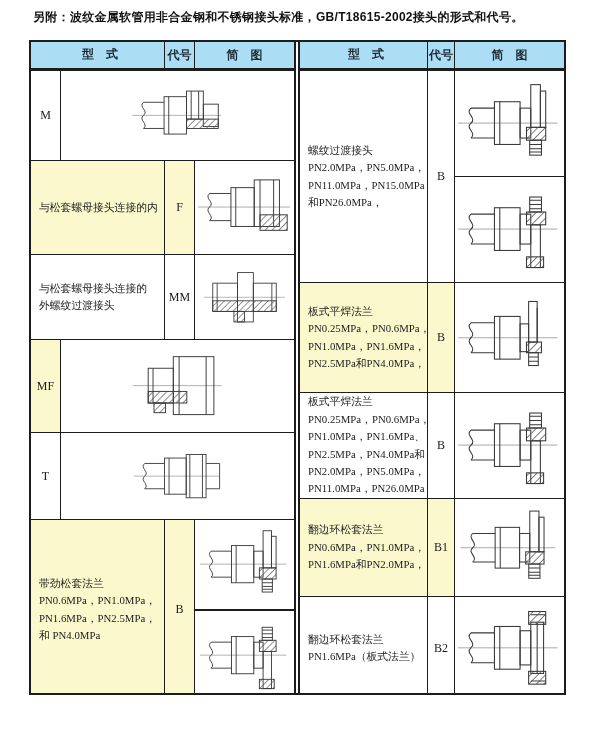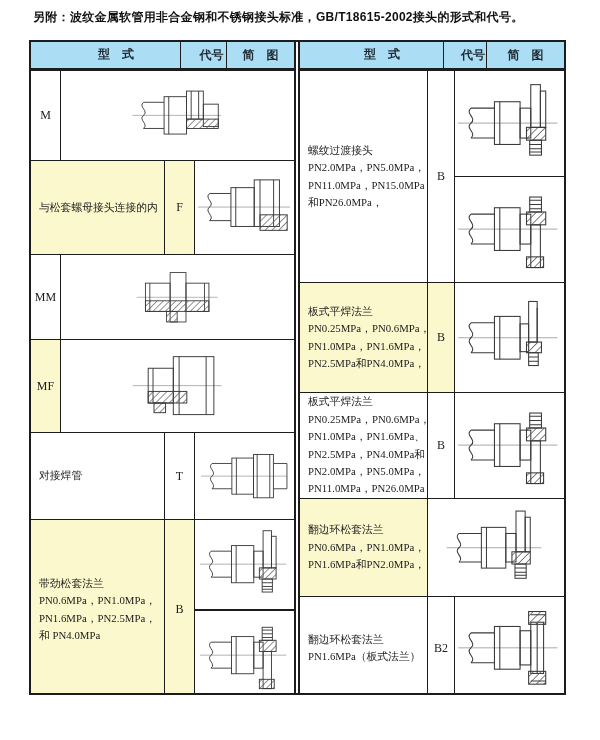--- a/index.html
+++ b/index.html
@@ -22,21 +22,21 @@
   .cell{box-sizing:border-box;display:flex;align-items:center;}
   .c-type{border-right:1px solid var(--border);padding:2px 3px 2px 8px;font-family:"Liberation Serif",serif;font-size:10.8px;line-height:1.62;color:#1b1b1b;white-space:pre;overflow:hidden;}
   .half-left .c-type{width:134px;}
   .half-right .c-type{width:128px;}
   .c-code{border-right:1px solid var(--border);justify-content:center;font-family:"Liberation Serif",serif;font-size:12px;color:#1b1b1b;}
   .half-left .c-code{width:30px;}
   .half-right .c-code{width:27px;}
   .c-diag{flex:1;flex-direction:column;justify-content:center;background:#fff;}
   .hl .c-type,.hl .c-code{background:var(--hl-bg);}
   .hc{justify-content:center;font-size:12px;font-weight:bold;color:#1f2a33;background:var(--header-bg);}
-  .hc.c-type,.hc.c-code{border-right-color:var(--border);margin-left:16px;}
+  .hc.c-type,.hc.c-code{border-right-color:var(--border);}
   .sub{flex:1;width:100%;display:flex;align-items:center;justify-content:center;box-sizing:border-box;}
   .sub.split{border-bottom:2px solid var(--border);}
   .sub.split-thin{border-bottom:1px solid var(--border);}
   svg.diag{height:84%;max-height:100px;width:98%;display:block;}
   .single{display:flex;align-items:center;justify-content:center;width:100%;height:100%;}
 </style>
 </head>
 <body>
 
 <svg width="0" height="0" style="position:absolute" aria-hidden="true">
@@ -164,20 +164,22 @@
         <div class="cell c-diag">
           <div class="single">
               <svg class="diag" stroke="#3a3a3a" stroke-width="1" fill="none" viewBox="0 0 100 80">
                 <use href="#sym-f"></use>
               </svg>
             </div>
         </div>
       </div>
 
       <div class="row" style="height:85px">
+        <div class="cell c-type">与松套螺母接头连接的
+外螺纹过渡接头</div>
         <div class="cell c-code">MM</div>
         <div class="cell c-diag">
           <div class="single">
               <svg class="diag" stroke="#3a3a3a" stroke-width="1" fill="none" viewBox="0 0 100 80">
                 <use href="#sym-mm"></use>
               </svg>
             </div>
         </div>
       </div>
 
@@ -186,21 +188,20 @@
         <div class="cell c-diag">
           <div class="single">
               <svg class="diag" stroke="#3a3a3a" stroke-width="1" fill="none" viewBox="0 0 100 80">
                 <use href="#sym-mf"></use>
               </svg>
             </div>
         </div>
       </div>
 
       <div class="row" style="height:87px">
-        <div class="cell c-type">对接焊管</div>
         <div class="cell c-code">T</div>
         <div class="cell c-diag">
           <div class="single">
               <svg class="diag" stroke="#3a3a3a" stroke-width="1" fill="none" viewBox="0 0 100 80">
                 <use href="#sym-weld"></use>
               </svg>
             </div>
         </div>
       </div>
 
@@ -283,20 +284,21 @@
                 <use href="#sym-flange-down"></use>
               </svg>
             </div>
         </div>
       </div>
 
       <div class="row hl" style="height:98px">
         <div class="cell c-type">翻边环松套法兰
 PN0.6MPa，PN1.0MPa，
 PN1.6MPa和PN2.0MPa，</div>
+        <div class="cell c-code">B1</div>
         <div class="cell c-diag">
           <div class="single">
               <svg class="diag" stroke="#3a3a3a" stroke-width="1" fill="none" viewBox="0 0 100 80">
                 <use href="#sym-flange-up"></use>
               </svg>
             </div>
         </div>
       </div>
 
       <div class="row" style="height:103px">

